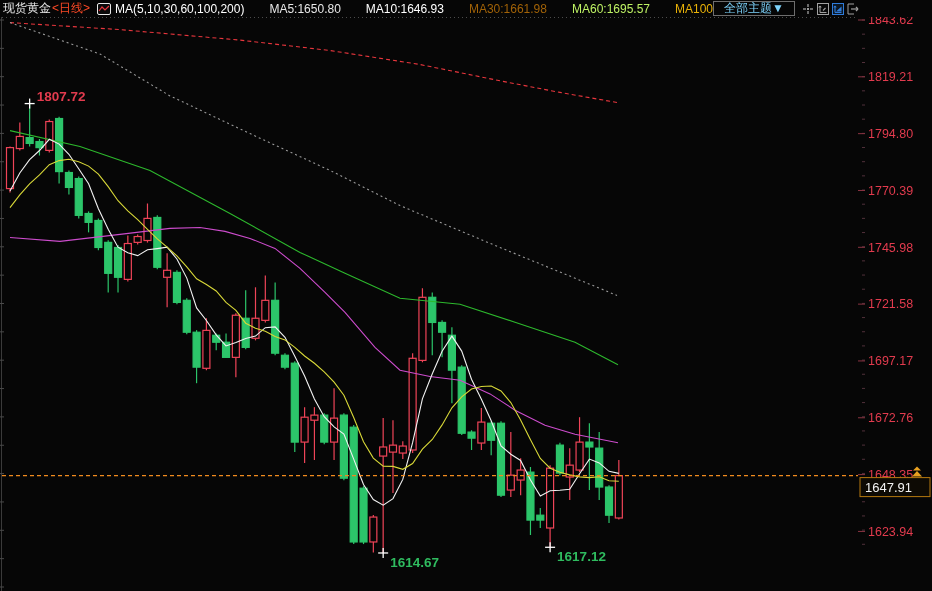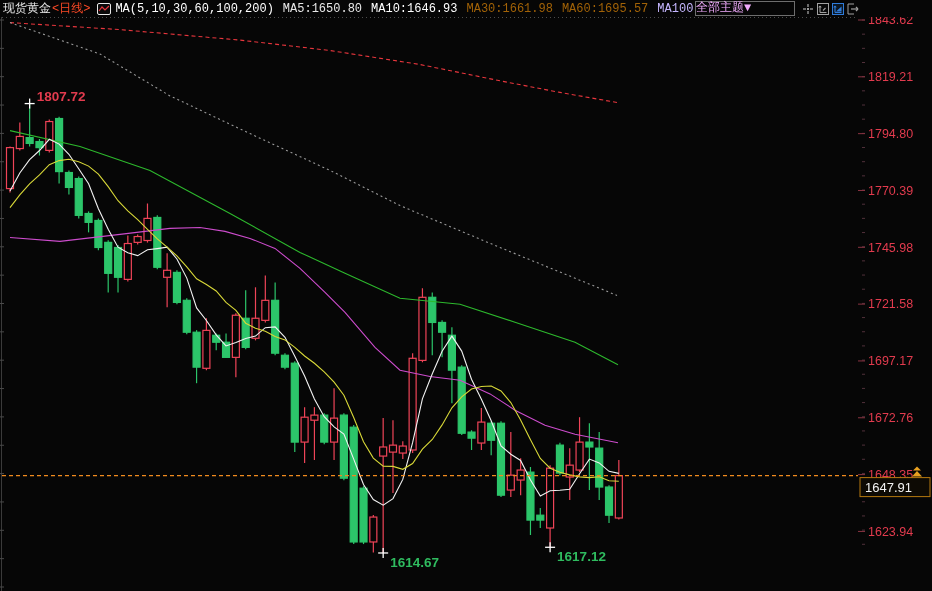--- a/index.html
+++ b/index.html
@@ -1,26 +1,26 @@
 <!DOCTYPE html>
 <html><head>
 <meta charset="utf-8">
 <style>
   html,body{margin:0;padding:0;background:#060606;}
   .app{position:relative;width:932px;height:591px;background:#060606;overflow:hidden;
        font-family:"Liberation Sans",sans-serif;cursor:default;}
   .hdr{position:absolute;top:0;left:0;width:932px;height:17px;z-index:2;background:#060606;
-       display:flex;align-items:center;font-size:12px;white-space:nowrap;font-family:Liberation Mono, monospace;}
+       display:flex;align-items:center;font-size:12px;white-space:nowrap;}
   .sym{color:#e8e8e8;margin-left:3px;}
   .per{color:#ff4a26;margin-left:1px;}
   .klicon{margin:0 4px 0 7px;display:inline-block;line-height:0;}
   .maset{color:#ffffff;}
-  .malab{margin-left:9px;}
-  .themebtn{margin-left:auto;width:98px;height:13px;line-height:13px;
-            border:1px solid #6e6e6e;color:#f0abfc;font-size:12px;}
+  .malab{margin-left:25px;}
+  .themebtn{margin-left:auto;width:98px;height:13px;line-height:13px;text-align:center;
+            border:1px solid #6e6e6e;color:#7dd3fc;font-size:12px;}
   .icons{display:flex;margin-left:6px;margin-right:72px;gap:1px;}
   .icons span{display:inline-block;width:14px;height:14px;line-height:0;}
   #chart{position:absolute;left:0;top:0;z-index:1;}
 </style>
 </head>
 <body>
 
 <div class="app">
   <div class="hdr">
     <span class="sym">现货黄金</span>
@@ -28,22 +28,22 @@
     <span class="klicon">
       <svg width="14" height="12">
           <rect x="0.5" y="0.5" width="13" height="11" rx="1.5" fill="#0a0a0a" stroke="#e8e8e8"></rect>
       <polyline points="2,8 5,4 8,7 12,3" fill="none" stroke="#e8363d" stroke-width="1.2"></polyline>
         </svg>
     </span>
     <span class="maset">MA(5,10,30,60,100,200)</span>
     <span class="malab" style="color: rgb(232, 232, 232);">MA5:1650.80</span>
     <span class="malab" style="color: #ffffff;">MA10:1646.93</span>
     <span class="malab" style="color: #a16207;">MA30:1661.98</span>
-    <span class="malab" style="color: #a16207; text-align: right;">MA60:1695.57</span>
-    <span class="malab" style="color: #c4b5fd;">MA100</span>
+    <span class="malab" style="color: #bef264; text-align: right;">MA60:1695.57</span>
+    <span class="malab" style="color: #eab308;">MA100</span>
     <div class="themebtn">全部主题▼</div>
     <div class="icons">
       <span>
         <svg width="14" height="14">
             <g stroke="#a0a0a0" stroke-width="1.3">
         <line x1="7" y1="2" x2="7" y2="5"></line>
               <line x1="7" y1="9" x2="7" y2="12"></line>
         <line x1="2" y1="7" x2="5" y2="7"></line>
               <line x1="9" y1="7" x2="12" y2="7"></line>
             </g>

